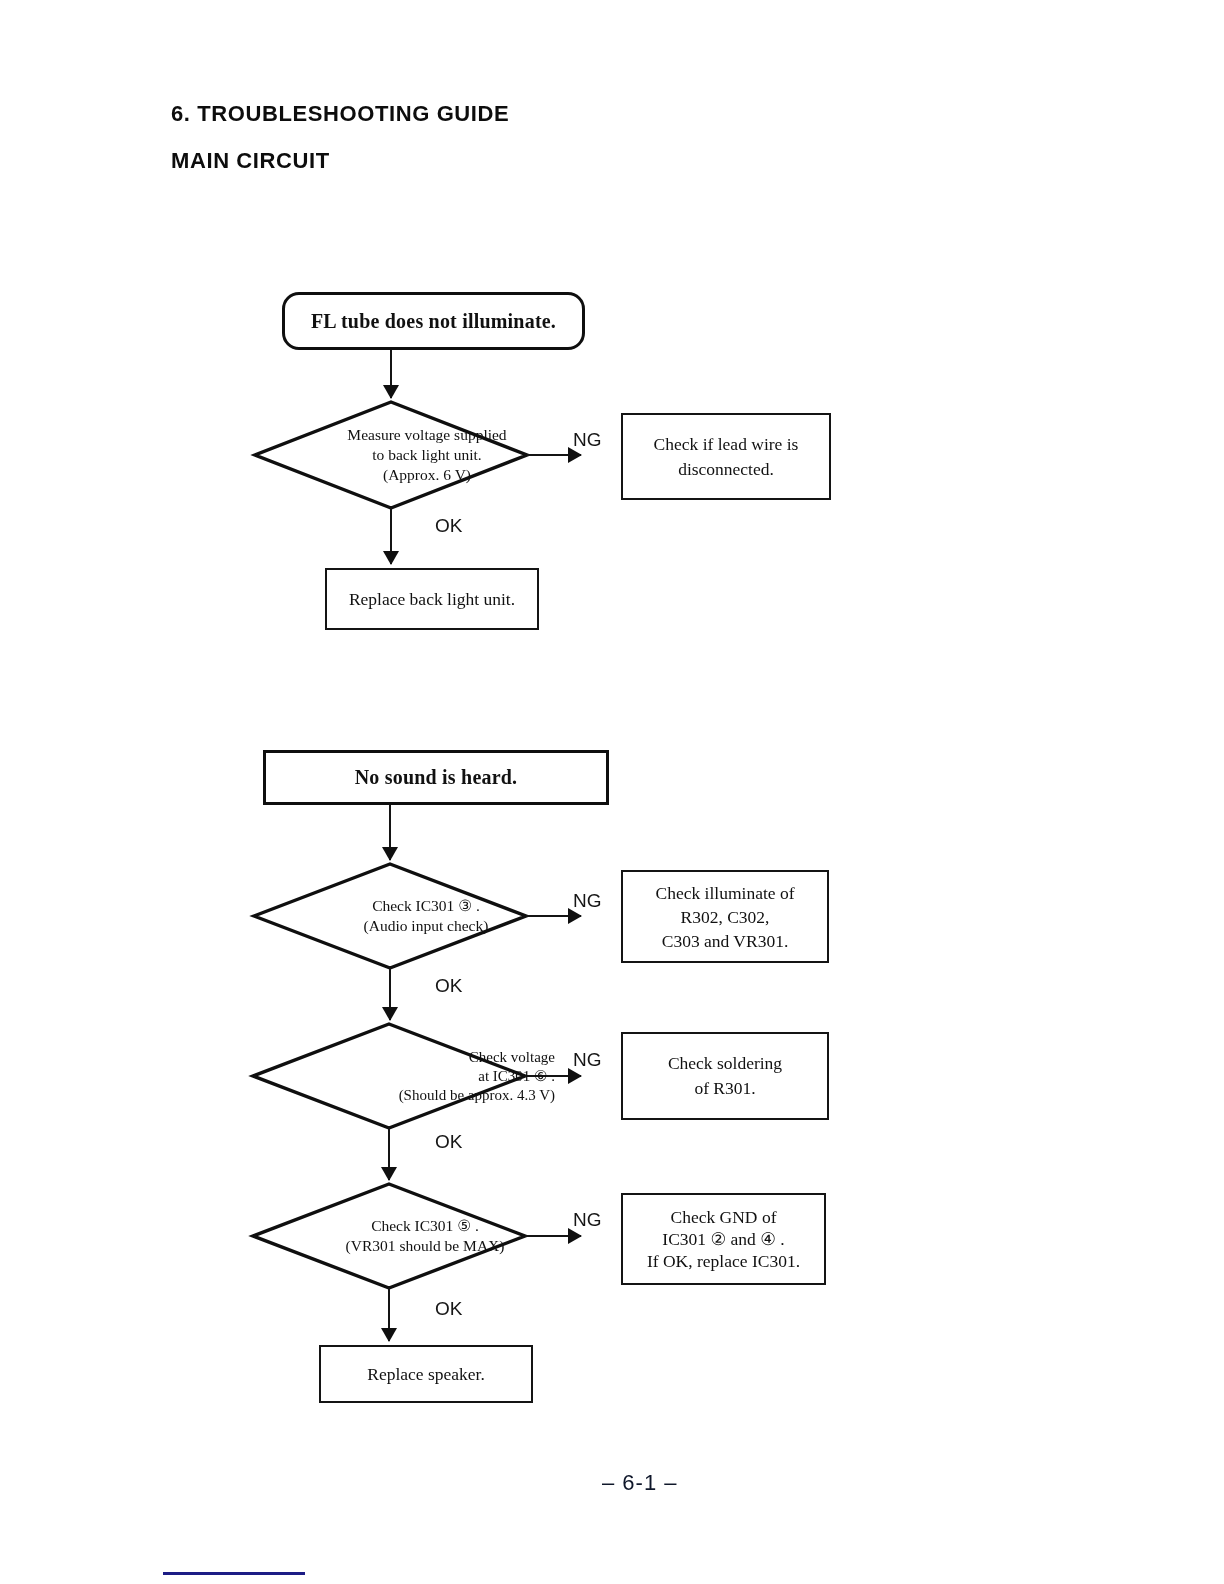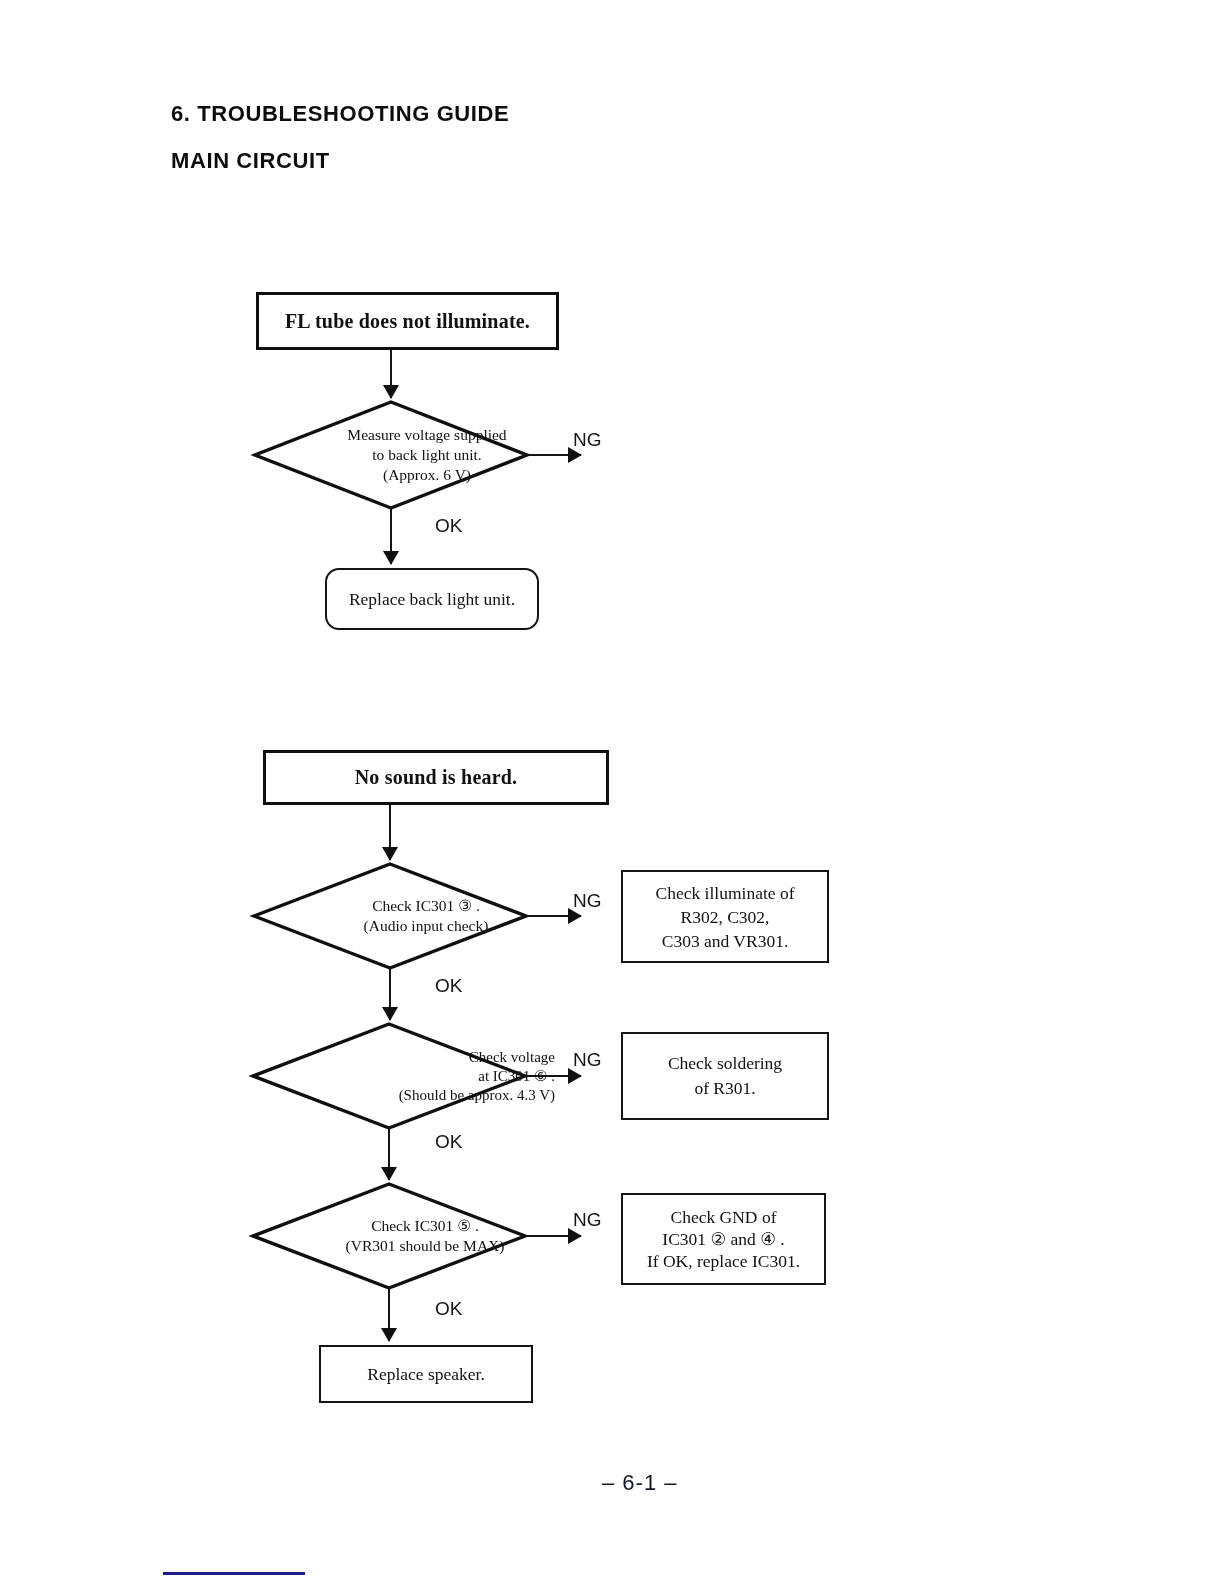--- a/index.html
+++ b/index.html
@@ -90,36 +90,40 @@
     <line class="flowline" x1="526" y1="916" x2="581" y2="916" marker-end="url(#arrow)"></line>
     <line class="flowline" x1="390" y1="968" x2="390" y2="1020" marker-end="url(#arrow)"></line>
     <polygon class="diamond" points="389,1024 525,1076 389,1128 253,1076"></polygon>
     <line class="flowline" x1="525" y1="1076" x2="581" y2="1076" marker-end="url(#arrow)"></line>
     <line class="flowline" x1="389" y1="1128" x2="389" y2="1180" marker-end="url(#arrow)"></line>
     <polygon class="diamond" points="389,1184 525,1236 389,1288 253,1236"></polygon>
     <line class="flowline" x1="525" y1="1236" x2="581" y2="1236" marker-end="url(#arrow)"></line>
     <line class="flowline" x1="389" y1="1288" x2="389" y2="1341" marker-end="url(#arrow)"></line>
   </svg>
 
-  <div class="abs startbox" style="left:220px;top:292px;width:303px;height:58px;">
+  <div class="abs startbox" style="left:246px;top:292px;width:303px;height:58px;border-radius:17px;">
     <span>FL tube does not illuminate.</span>
   </div>
 
   <div class="abs dtext" style="left:261px;top:418px;width:260px;height:74px;">
     <div>Measure voltage supplied</div>
     <div>to back light unit.</div>
     <div>(Approx. 6 V)</div>
   </div>
 
   <div class="abs elabel" style="left:537px;top:429px;">NG</div>
 
+  <div class="abs rbox" style="left:585px;top:413px;width:210px;height:87px;">
+    <div>Check if lead wire is</div>
+    <div>disconnected.</div>
+  </div>
 
   <div class="abs elabel" style="left:399px;top:515px;">OK</div>
 
-  <div class="abs rbox" style="left:289px;top:568px;width:214px;height:62px;border-radius:14px;">
+  <div class="abs rbox" style="left:289px;top:568px;width:214px;height:62px;">
     <div>Replace back light unit.</div>
   </div>
 
   <div class="abs startbox" style="left:227px;top:750px;width:346px;height:55px;">
     <span>No sound is heard.</span>
   </div>
 
   <div class="abs dtext" style="left:270px;top:891px;width:240px;height:50px;">
     <div>Check IC301 ③ .</div>
     <div>(Audio input check)</div>

